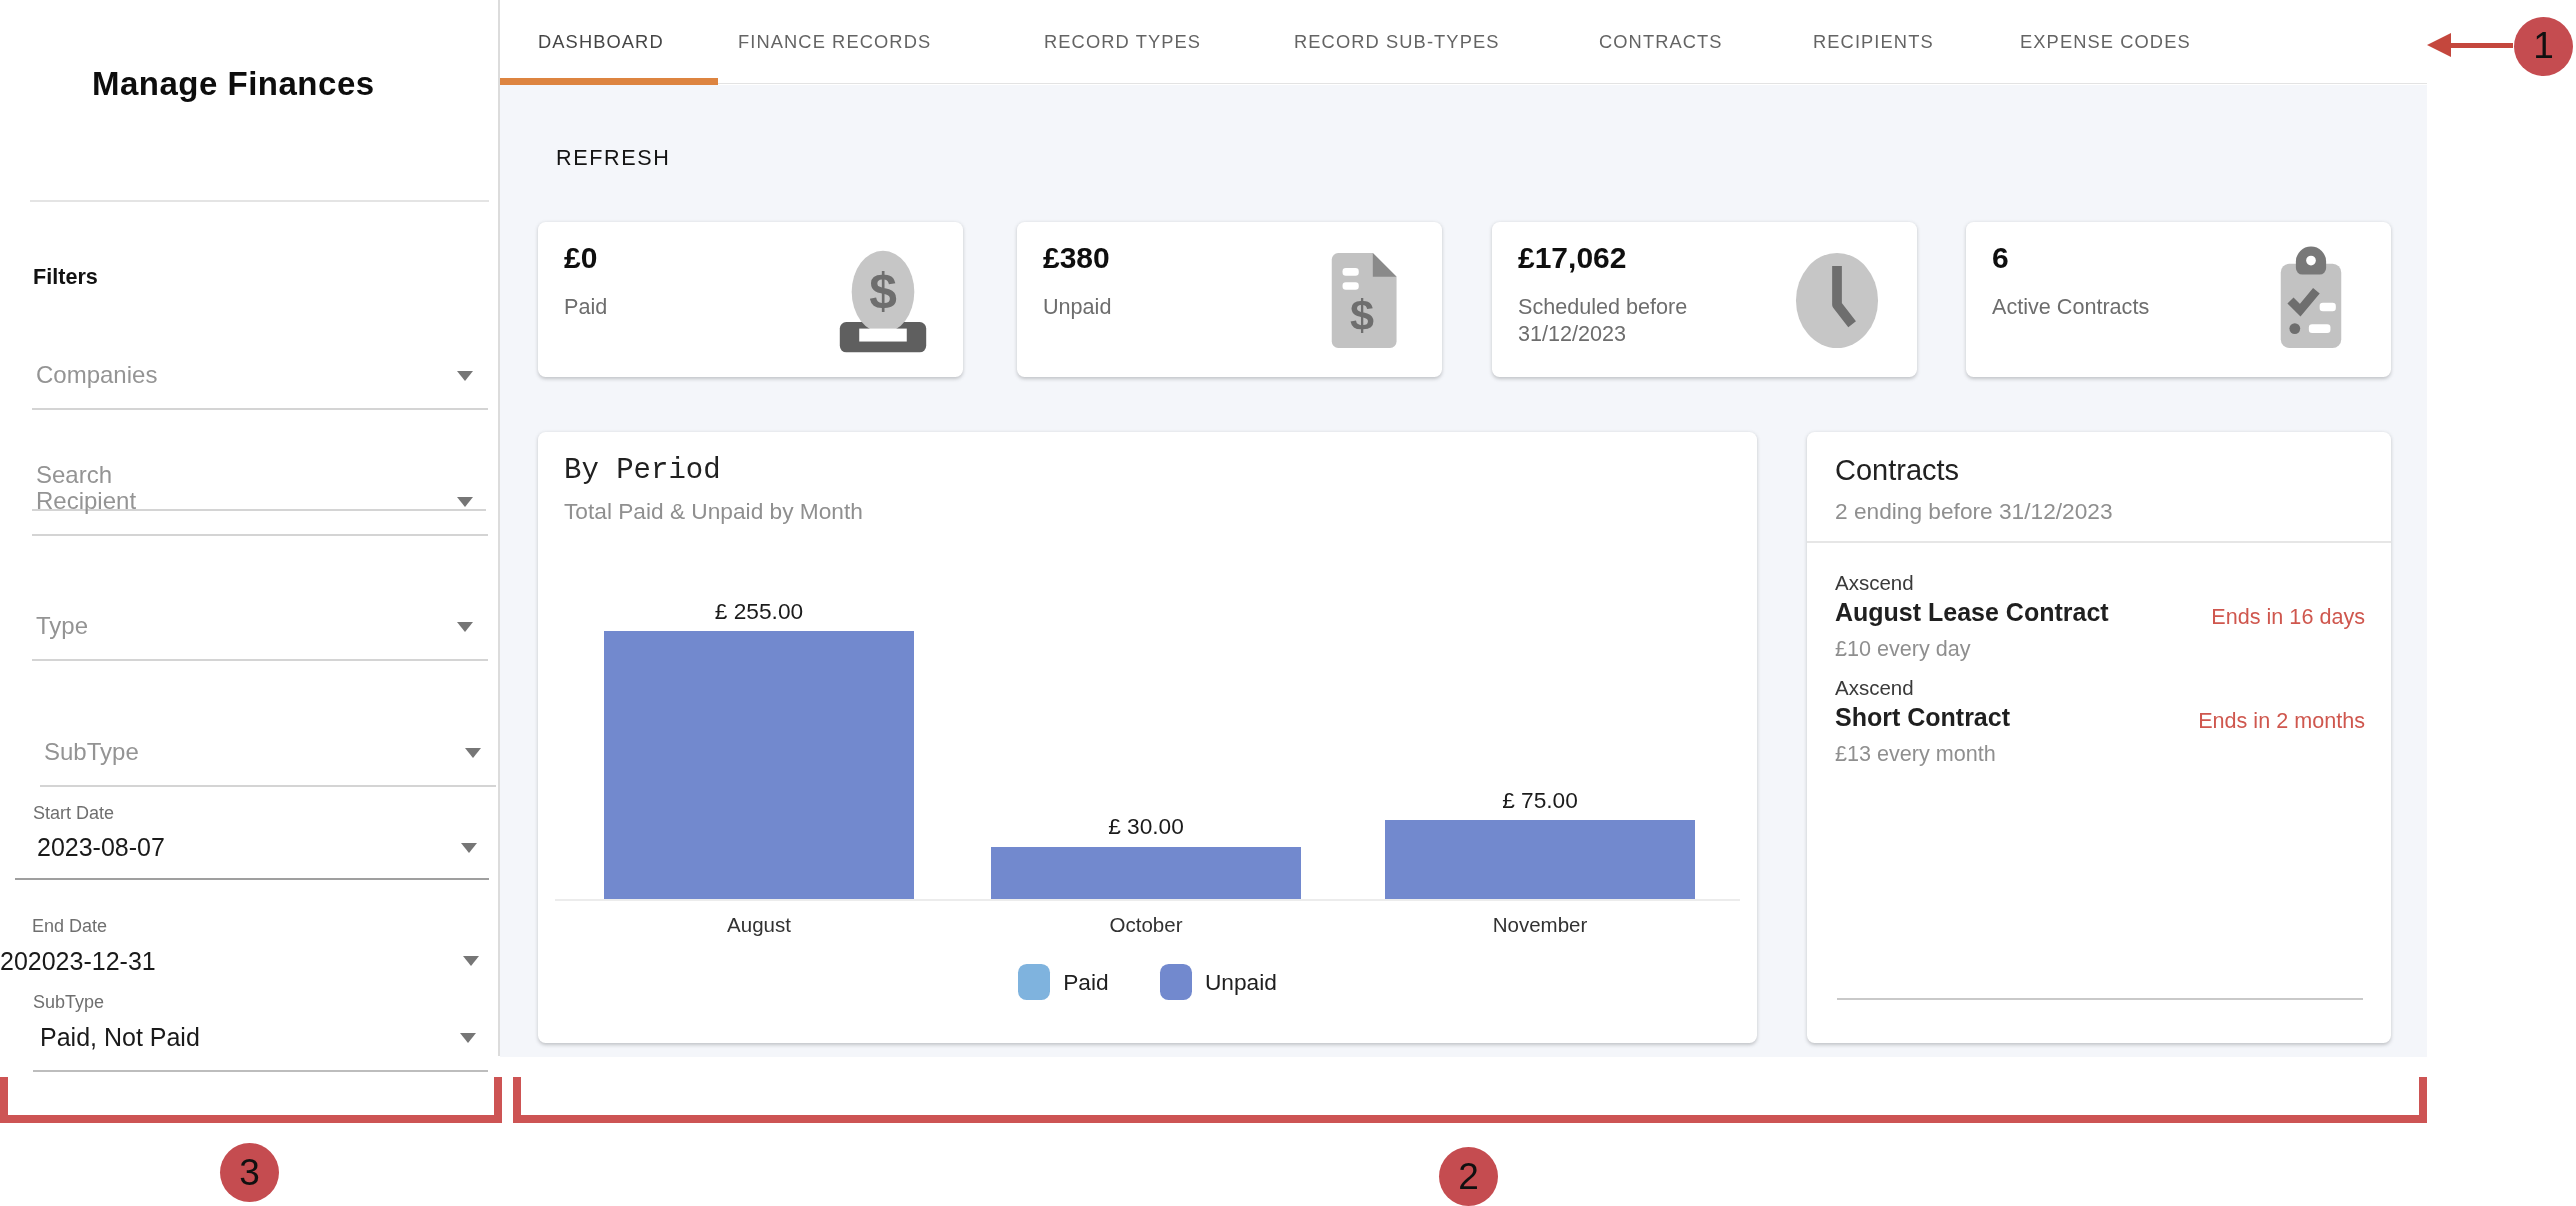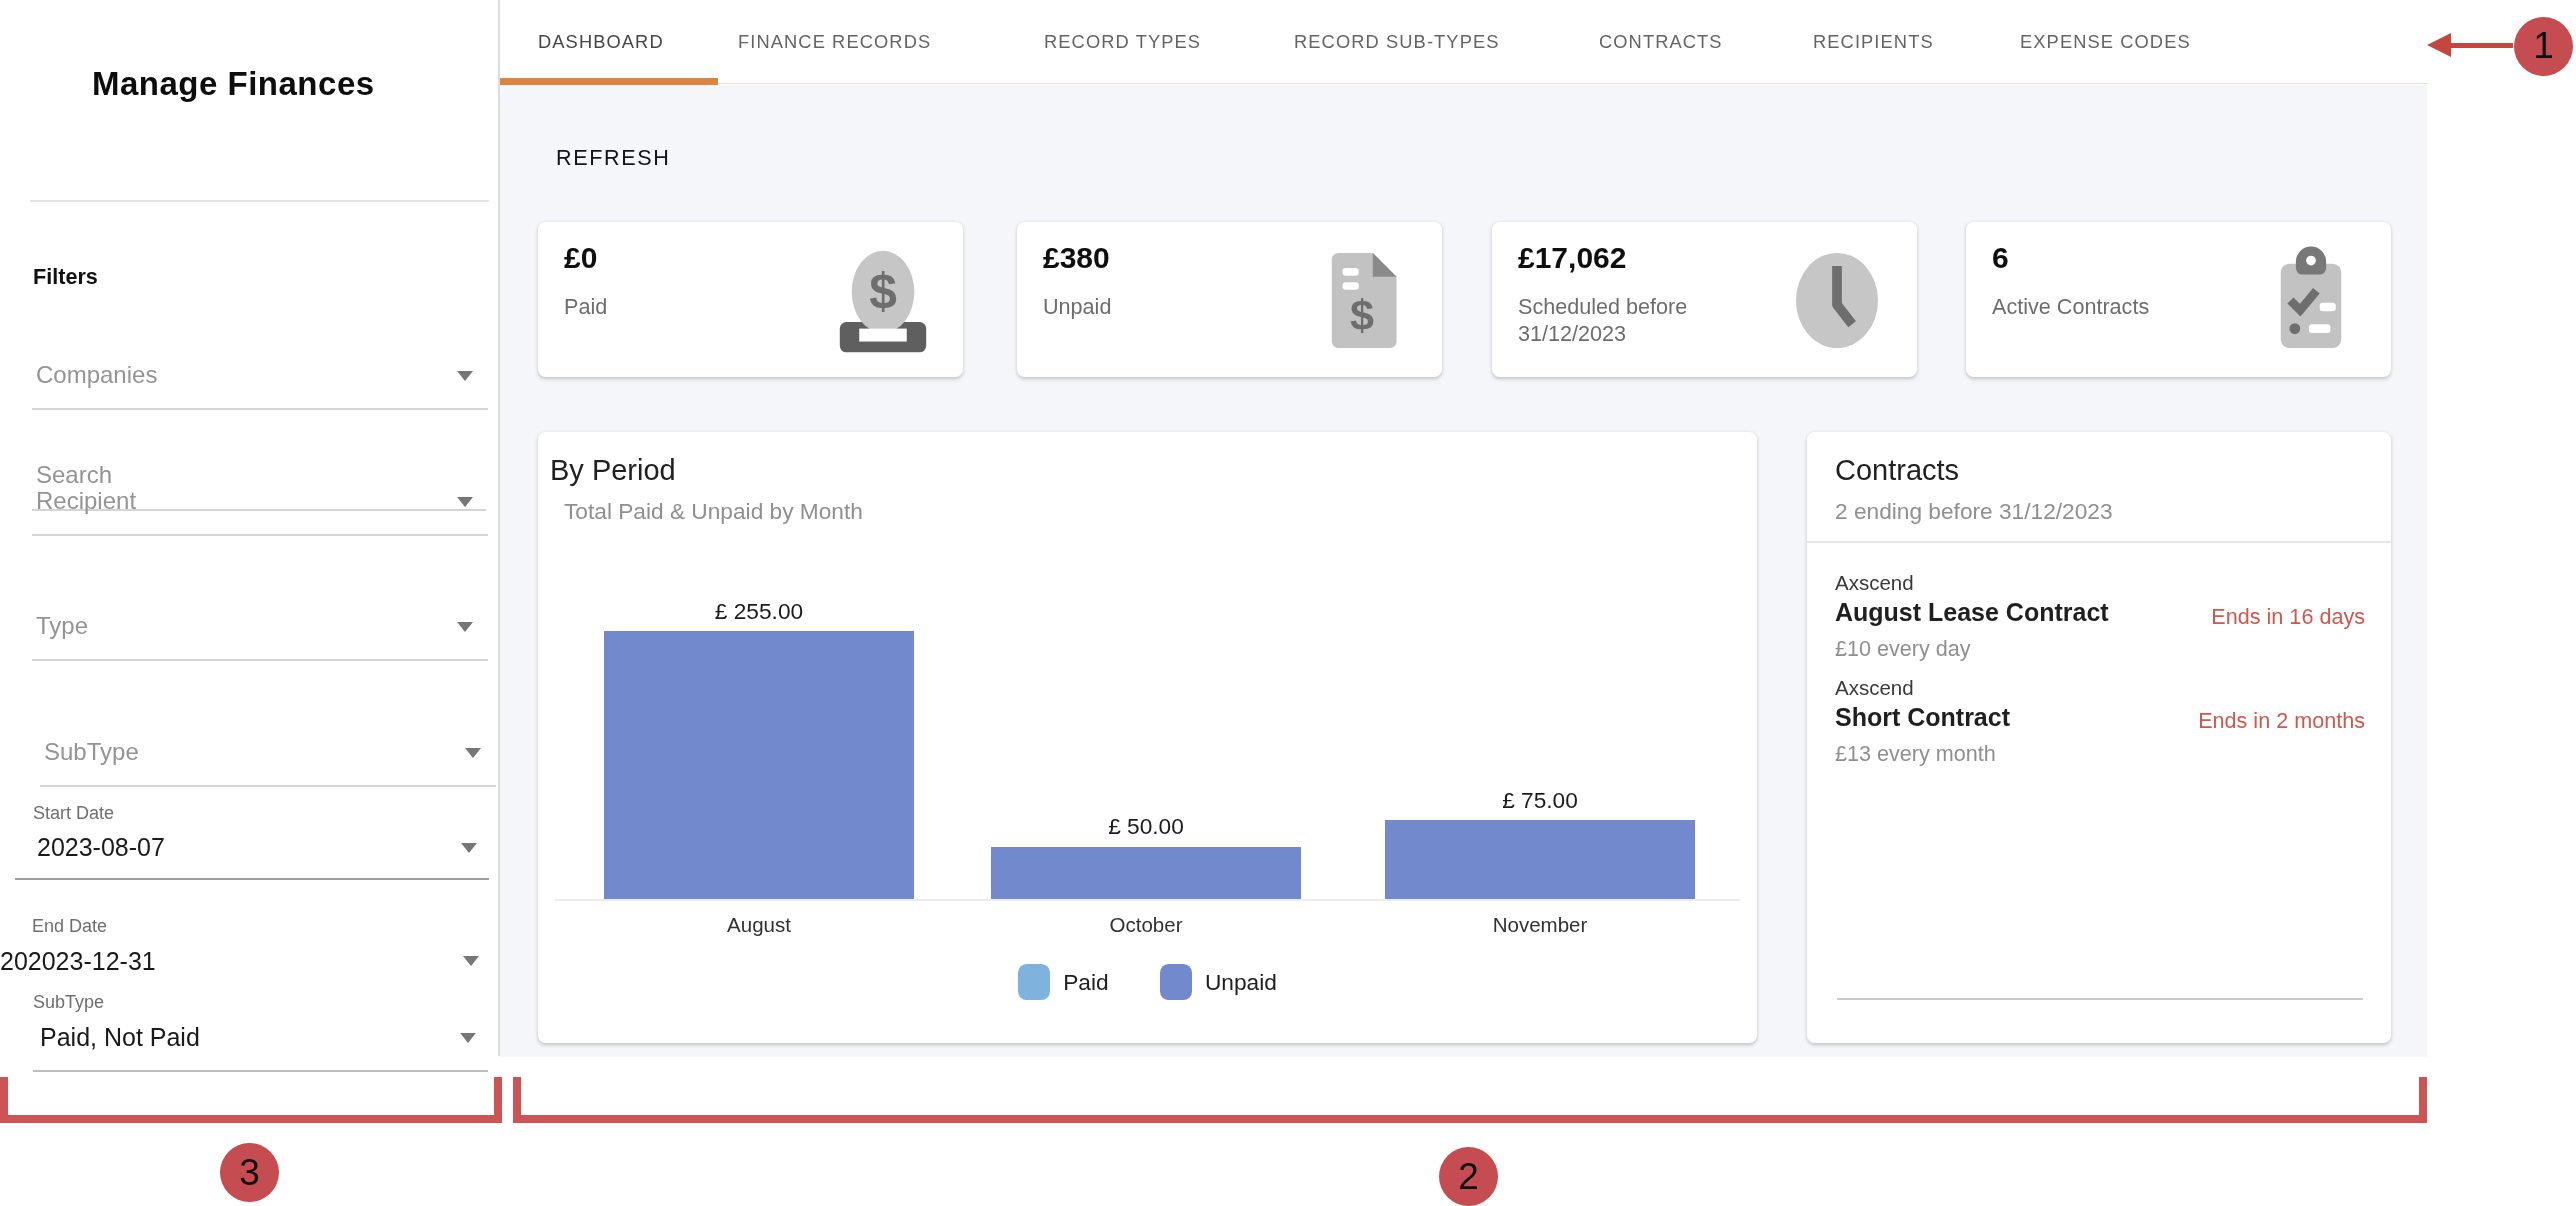--- a/index.html
+++ b/index.html
@@ -30,21 +30,21 @@
   .refresh{left:556px;top:145px;font-size:21.6px;font-weight:500;letter-spacing:1.6px;color:#141414;background:none;border:none;font-family:inherit;cursor:pointer;padding:0;}
 
   .card{background:#ffffff;border-radius:7.6px;box-shadow:0 1.6px 3.8px rgba(60,64,67,.28);}
   .stat-card{top:222px;width:425px;height:155px;}
   .stat-value{left:26px;top:19.4px;font-size:30px;font-weight:bold;color:#0f0f0f;}
   .stat-label{left:26px;top:71px;width:178px;font-size:21.6px;line-height:27px;color:#6d6d6d;}
   .stat-icon{right:26px;top:21.6px;width:108px;height:113px;}
 
   
   #period-card{left:538px;top:432px;width:1219px;height:611px;}
-  .chart-title{left:12px;top:21.6px;font-size:29px;font-weight:500;color:#212121;}
+  .chart-title{left:26px;top:21.6px;font-size:29px;font-weight:500;color:#212121;font-family:Liberation Mono, monospace;}
   .chart-subtitle{left:26px;top:66px;font-size:22.7px;color:#8f8f8f;}
   .axis-line{left:17.3px;top:467px;width:1185px;height:1.6px;background:#ececec;}
   .bar{position:absolute;width:310px;background:#7289ce;}
   .bar-value{position:absolute;width:310px;text-align:center;font-size:22.7px;color:#1b1b1b;}
   .bar-cat{position:absolute;width:310px;text-align:center;top:481px;font-size:20.5px;color:#323232;}
   #legend{left:0;top:532px;width:1219px;display:flex;justify-content:center;align-items:center;gap:19.4px;}
   .legend-swatch{width:32px;height:36px;border-radius:8.6px;}
   .legend-label{font-size:22.7px;color:#202020;}
   .legend-item{display:flex;align-items:center;gap:13px;margin:0 16px;}
 
@@ -178,21 +178,21 @@
 
   <div id="period-card" class="abs card">
     <span class="abs chart-title">By Period</span>
     <span class="abs chart-subtitle">Total Paid &amp; Unpaid by Month</span>
     <div class="abs axis-line"></div>
     <div id="bars">
         <div class="bar" style="left: 66px; top: 199px; height: 268px; background: rgb(114, 137, 206);"></div>
         <div class="bar-value" style="left: 66px; top: 166px;">£ 255.00</div>
         <div class="bar-cat" style="left: 66px;">August</div>
         <div class="bar" style="left: 453px; top: 415px; height: 52px; background: rgb(114, 137, 206);"></div>
-        <div class="bar-value" style="left: 453px; top: 381px;">£ 50.00</div>
+        <div class="bar-value" style="left: 453px; top: 381px;">£ 30.00</div>
         <div class="bar-cat" style="left: 453px;">October</div>
         <div class="bar" style="left: 847px; top: 388px; height: 79px; background: rgb(114, 137, 206);"></div>
         <div class="bar-value" style="left: 847px; top: 355px;">£ 75.00</div>
         <div class="bar-cat" style="left: 847px;">November</div>
       </div>
     <div id="legend" class="abs">
       <div class="legend-item">
         <span class="legend-swatch" id="legend-swatch-0" style="background: rgb(127, 179, 222);"></span>
         <span class="legend-label">Paid</span>
       </div>

